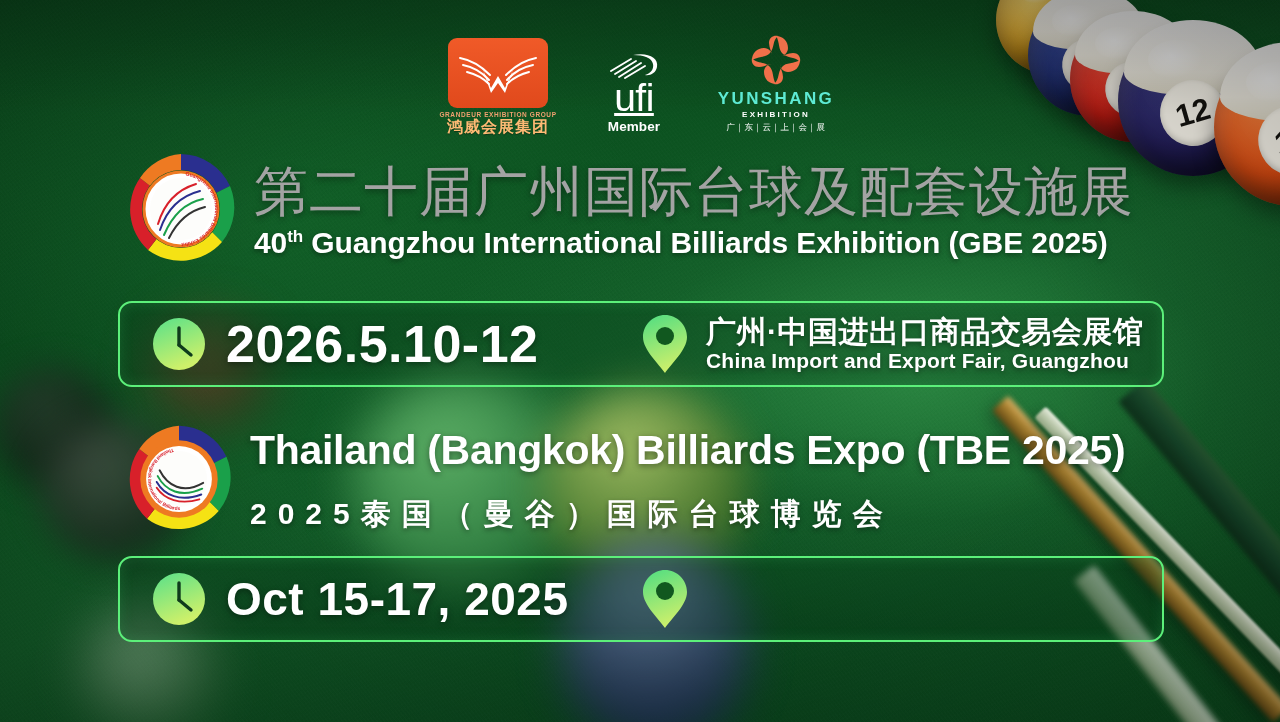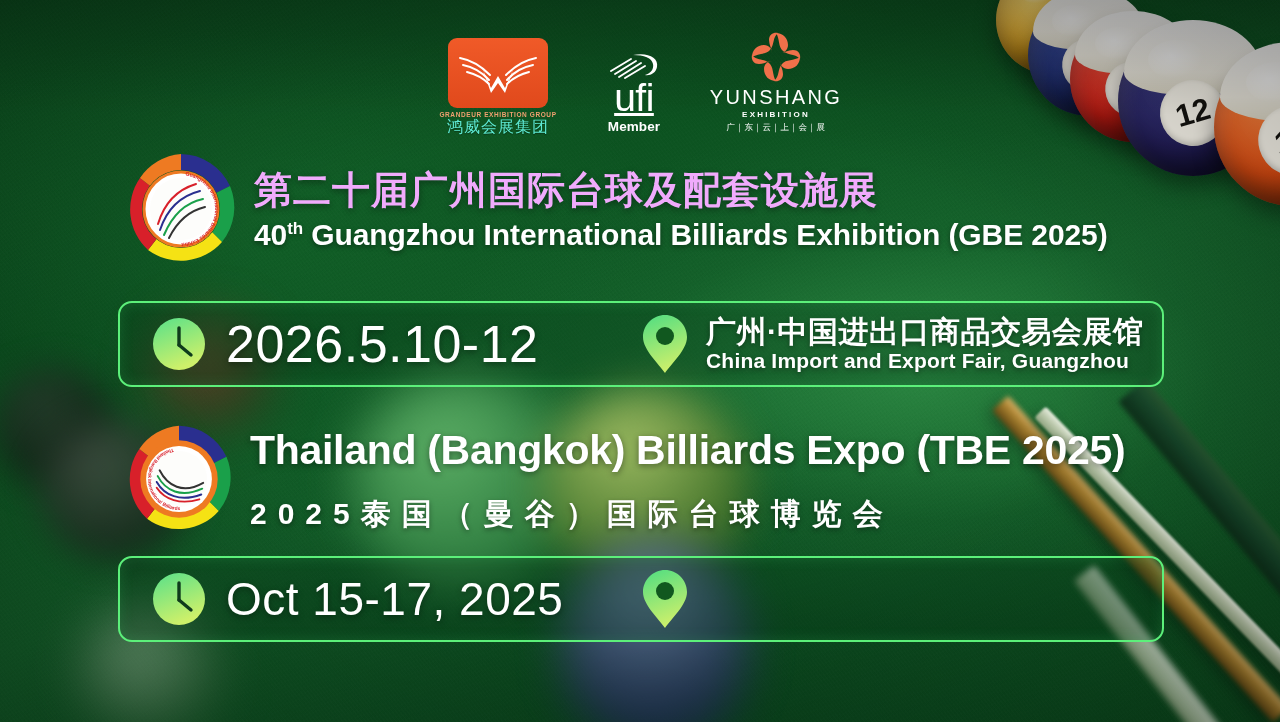--- a/index.html
+++ b/index.html
@@ -178,59 +178,59 @@
   .gr-en {
     margin-top: 3px;
     font-size: 6.5px;
     letter-spacing: 0.6px;
     color: #f0a070;
     font-weight: 700;
     white-space: nowrap;
   }
   .gr-cn {
     font-size: 16px;
-    font-weight: 400;
-    color: #5eead4;
+    font-weight: 700;
+    color: #fdba74;
     letter-spacing: 1px;
     line-height: 1.15;
     text-shadow: 0 1px 1px rgba(0,0,0,0.35);
   }
 
   
   #logo-ufi { display:flex; flex-direction: column; align-items: center; width: 86px; padding-bottom: 2px; }
   .ufi-swoosh { width: 58px; height: 30px; }
   .ufi-word {
     font-size: 39px; font-weight: 400; color: #ffffff;
     line-height: 0.86; letter-spacing: -0.5px; margin-top: 1px; text-decoration: underline;
   }
   .ufi-member { font-size: 13.5px; font-weight: 700; color: #ffffff; margin-top: 4px; letter-spacing: 0.1px; }
 
   
   #logo-yunshang { display:flex; flex-direction: column; align-items: center; width: 130px; padding-bottom: 2px; }
   .ys-mark { width: 52px; height: 52px; }
-  .ys-en { font-size: 20px; font-weight: 400; color: #ffffff; letter-spacing: 2.4px; margin-top: 3px; }
+  .ys-en { font-size: 17px; font-weight: 700; color: #5eead4; letter-spacing: 2.4px; margin-top: 3px; }
   .ys-sub { font-size: 8px; font-weight: 700; color: #ffffff; letter-spacing: 2.2px; margin-top: 1px; }
   .ys-cn { font-size: 8.5px; color: #ffffff; letter-spacing: 0.6px; margin-top: 3px; }
 
   
   .event { position: absolute; left: 0; width: 1280px; }
   #event-gbe { top: 146px; }
   #event-tbe { top: 418px; }
 
   .event-head { display: flex; align-items: center; padding-left: 118px; }
 
   .event-logo { width: 126px; height: 126px; flex: 0 0 126px; margin-right: 10px; }
   #event-tbe .event-logo { width: 122px; height: 122px; flex: 0 0 122px; }
 
   .event-titles { padding-top: 4px; }
 
   #gbe-title-cn {
-    font-size: 38px;
-    font-weight: 700;
-    color: #f0abfc;
+    font-size: 54px;
+    font-weight: 400;
+    color: #a3a3a3;
     letter-spacing: 1px;
     line-height: 1.08;
     text-shadow: 0 2px 6px rgba(0,0,0,0.42);
     white-space: nowrap;
   }
   #gbe-title-en {
     margin-top: 6px;
     font-size: 30px;
     font-weight: 700;
     color: #ffffff;
@@ -277,21 +277,21 @@
   .bar-cell { display: flex; align-items: center; height: 100%; }
   .bar-cell.date { padding-left: 32px; width: 520px; }
   .bar-cell.place { padding-left: 2px; flex: 1; }
 
   .bar-icon { flex: 0 0 auto; margin-right: 20px; }
   .bar-icon.clock { width: 54px; height: 54px; }
   .bar-icon.pin   { width: 46px; height: 60px; margin-right: 18px; }
 
   .date-text {
     font-size: 52px;
-    font-weight: 400;
+    font-weight: 700;
     color: #ffffff;
     letter-spacing: 0.5px;
     white-space: nowrap;
     text-shadow: 0 2px 6px rgba(0,0,0,0.4);
   }
   #tbe-date-text { font-size: 46px; }
 
   .place-cn {
     font-size: 30px;
     font-weight: 700;

